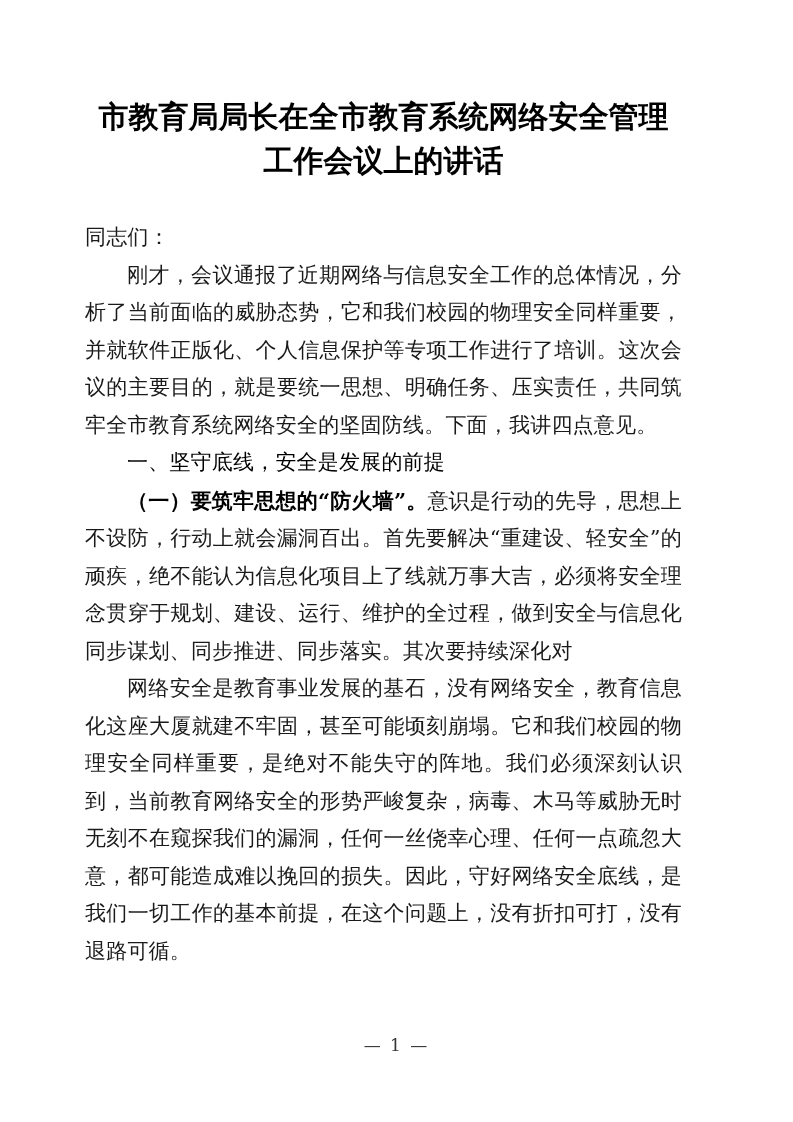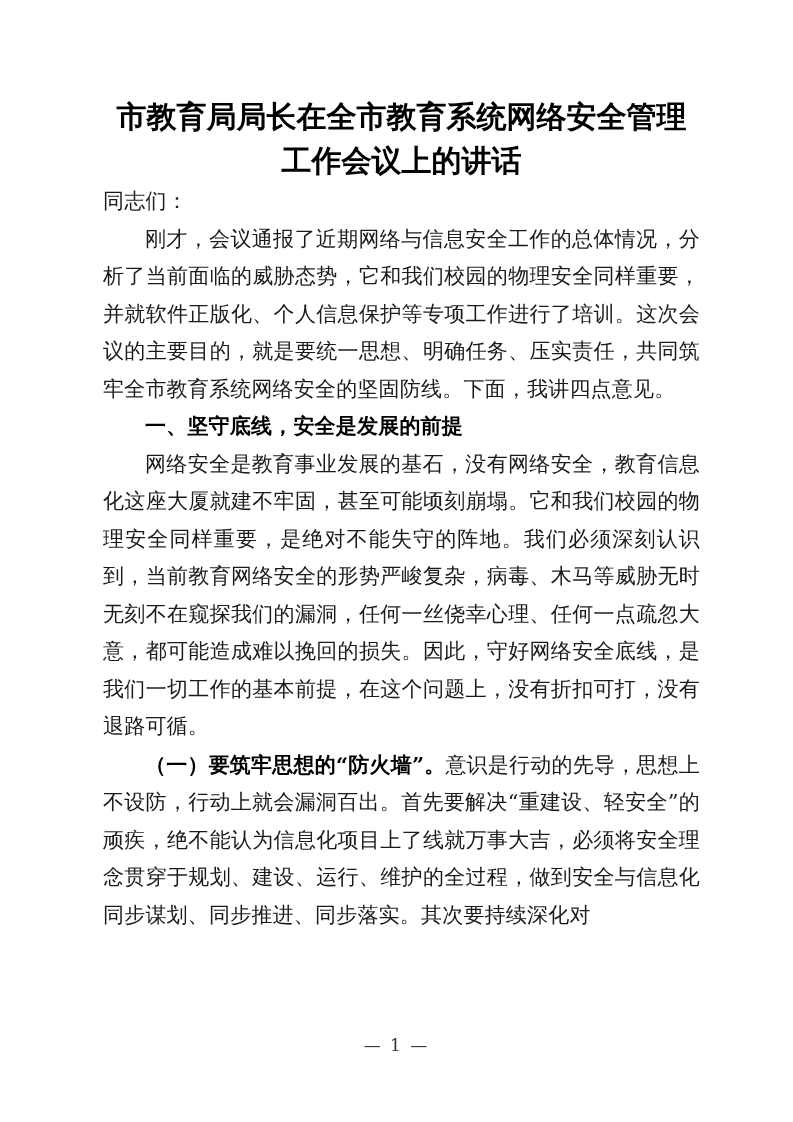--- a/index.html
+++ b/index.html
@@ -21,38 +21,39 @@
     position: absolute;
     left: 0;
     top: 0;
     width: 793px;
     height: 1122px;
     background: #ffffff;
   }
 
   .content {
     position: absolute;
-    left: 103px;
+    left: 85px;
     top: 95px;
     width: 597px;
   }
 
   .doc-title {
     font-family: "DejaVu Sans", "Liberation Sans", sans-serif;
     font-weight: 700;
     font-size: 30px;
     line-height: 44px;
     text-align: center;
     letter-spacing: 0px;
     color: #000000;
     margin: 0 0 0 0;
     padding: 0 4px;
   }
 
   .body-block {
+    margin-top: 36px;
   }
 
   p.para {
     font-family: "DejaVu Serif", "Liberation Serif", serif;
     font-size: 21px;
     line-height: 37.5px;
     color: #1a1a1a;
     margin: 0;
     text-align: justify;
     text-justify: inter-ideograph;
@@ -62,21 +63,21 @@
   p.salutation {
     text-indent: 0;
   }
 
   p.indent {
     text-indent: 2em;
   }
 
   h2.section-heading {
     font-family: "DejaVu Sans", "Liberation Sans", sans-serif;
-    font-weight: 700;
+    font-weight: 400;
     font-size: 21px;
     line-height: 37.5px;
     margin: 0;
     text-indent: 2em;
     color: #000000;
     letter-spacing: 0.2px;
   }
 
   .sub-lead {
     font-weight: 700;
@@ -106,22 +107,22 @@
     <h1 class="doc-title">市教育局局长在全市教育系统网络安全管理工作会议上的讲话</h1>
 
     <div class="body-block">
 
       <p class="para salutation">同志们：</p>
 
       <p class="para indent">刚才，会议通报了近期网络与信息安全工作的总体情况，分析了当前面临的威胁态势，它和我们校园的物理安全同样重要，并就软件正版化、个人信息保护等专项工作进行了培训。这次会议的主要目的，就是要统一思想、明确任务、压实责任，共同筑牢全市教育系统网络安全的坚固防线。下面，我讲四点意见。</p>
 
       <h2 class="section-heading">一、坚守底线，安全是发展的前提</h2>
 
+      <p class="para indent"><span class="sub-lead">（一）要筑牢思想的“防火墙”。</span><span>意识是行动的先导，思想上不设防，行动上就会漏洞百出。首先要解决“重建设、轻安全”的顽疾，绝不能认为信息化项目上了线就万事大吉，必须将安全理念贯穿于规划、建设、运行、维护的全过程，做到安全与信息化同步谋划、同步推进、同步落实。其次要持续深化对</span></p>
+
       <p class="para indent">网络安全是教育事业发展的基石，没有网络安全，教育信息化这座大厦就建不牢固，甚至可能顷刻崩塌。它和我们校园的物理安全同样重要，是绝对不能失守的阵地。我们必须深刻认识到，当前教育网络安全的形势严峻复杂，病毒、木马等威胁无时无刻不在窥探我们的漏洞，任何一丝侥幸心理、任何一点疏忽大意，都可能造成难以挽回的损失。因此，守好网络安全底线，是我们一切工作的基本前提，在这个问题上，没有折扣可打，没有退路可循。</p>
-
-      <p class="para indent"><span class="sub-lead">（一）要筑牢思想的“防火墙”。</span><span>意识是行动的先导，思想上不设防，行动上就会漏洞百出。首先要解决“重建设、轻安全”的顽疾，绝不能认为信息化项目上了线就万事大吉，必须将安全理念贯穿于规划、建设、运行、维护的全过程，做到安全与信息化同步谋划、同步推进、同步落实。其次要持续深化对</span></p>
 
     </div>
   </div>
 
   <div class="page-footer">— 1 —</div>
 
 </div>
 
 </body></html>

